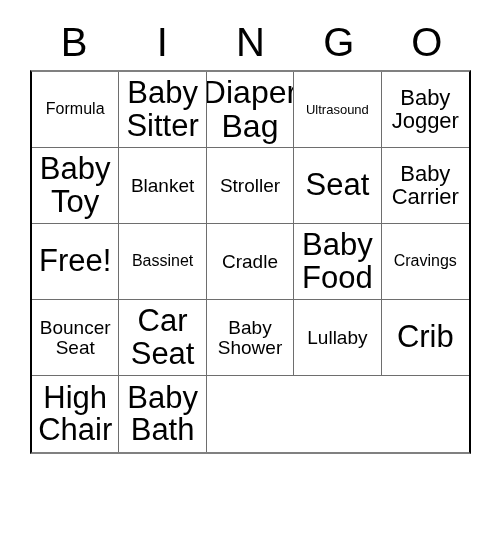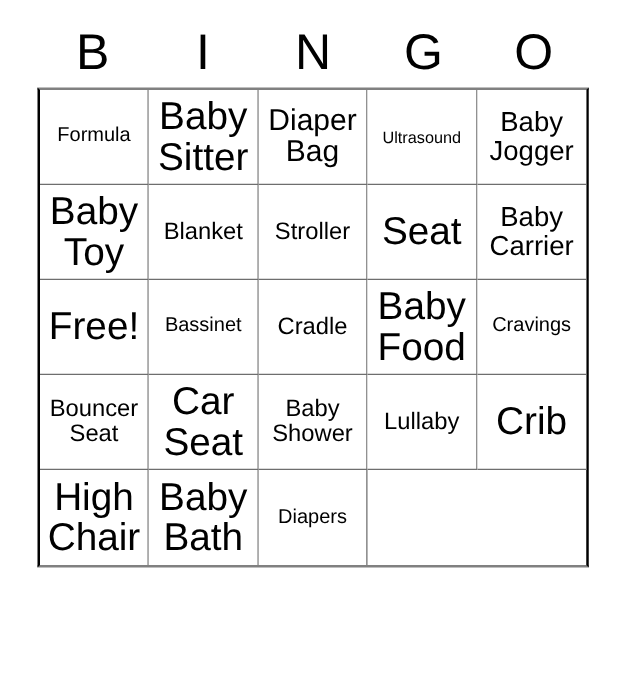--- a/index.html
+++ b/index.html
@@ -84,21 +84,21 @@
     font-weight: 400;
     word-break: normal;
     overflow-wrap: break-word;
     hyphens: none;
   }
   
   .sz-xs  { font-size: 13px; }
   .sz-s   { font-size: 16px; }
   .sz-m   { font-size: 19px; }
   .sz-l   { font-size: 22px; }
-  .sz-xl  { font-size: 24px; }
+  .sz-xl  { font-size: 32px; }
   .sz-xxl { font-size: 31px; }
 </style>
 </head>
 <body>
 
 <div id="card-root">
 
   <div id="bingo-header">
     <div class="header-letter">B</div>
     <div class="header-letter">I</div>
@@ -167,18 +167,15 @@
       </div>
       <div class="bingo-cell">
         <span class="cell-text sz-xxl">Crib</span>
       </div>
       <div class="bingo-cell">
         <span class="cell-text sz-xxl">High Chair</span>
       </div>
       <div class="bingo-cell">
         <span class="cell-text sz-xxl">Baby Bath</span>
       </div>
-      <div class="bingo-cell">
-        <span class="cell-text sz-s">Diapers</span>
-      </div>
     </div>
 
 </div>
 
 </body></html>

